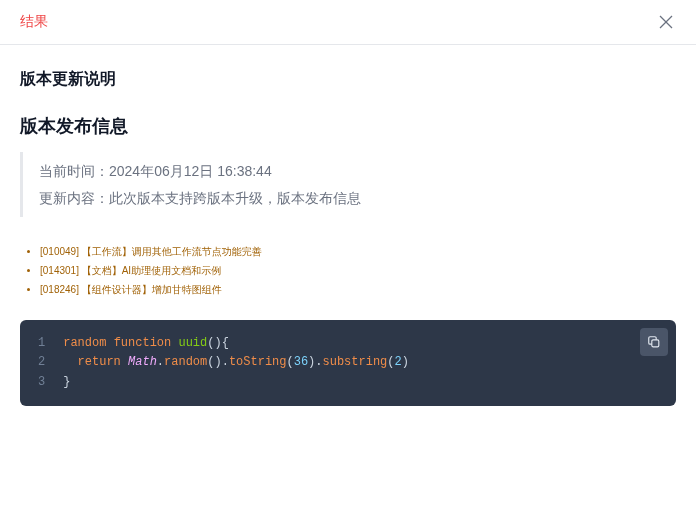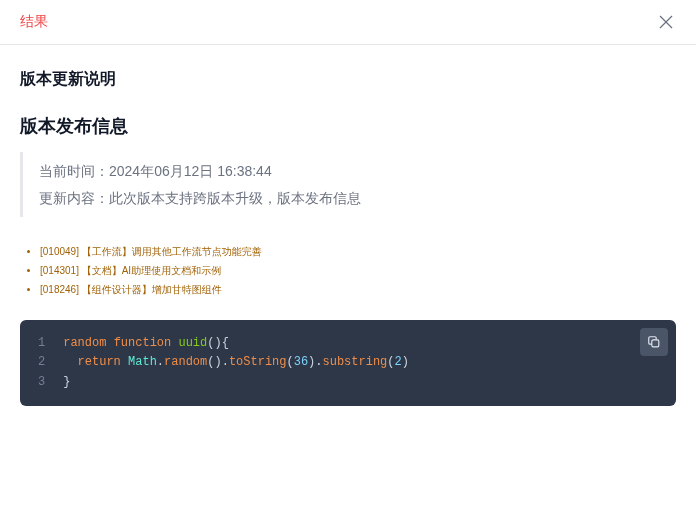--- a/index.html
+++ b/index.html
@@ -124,21 +124,21 @@
   color: #e2e8f0;
   line-height: 1.6;
   padding-right: 16px;
 }
 .code-lines .line { white-space: pre; font-size: 12px; }
 .tok-kw { color: #f08d49; }
 .tok-fn { color: #84cc16; }
 .tok-punc { color: #cbd5e0; }
 .tok-method { color: #f08d49; text-align: center; }
 .tok-num { color: #7dd3fc; }
-.tok-obj { color: #5eead4; }
+.tok-obj { color: #f0abfc; font-style: italic; }
 </style>
 </head>
 <body>
 
 <div class="modal">
   <div class="header">
     <div class="header-title">结果</div>
     <div class="close-btn">
       <svg viewBox="0 0 14 14" width="14" height="14" stroke="currentColor" stroke-width="1.2" fill="none">
           <line x1="1" y1="1" x2="13" y2="13"></line>

